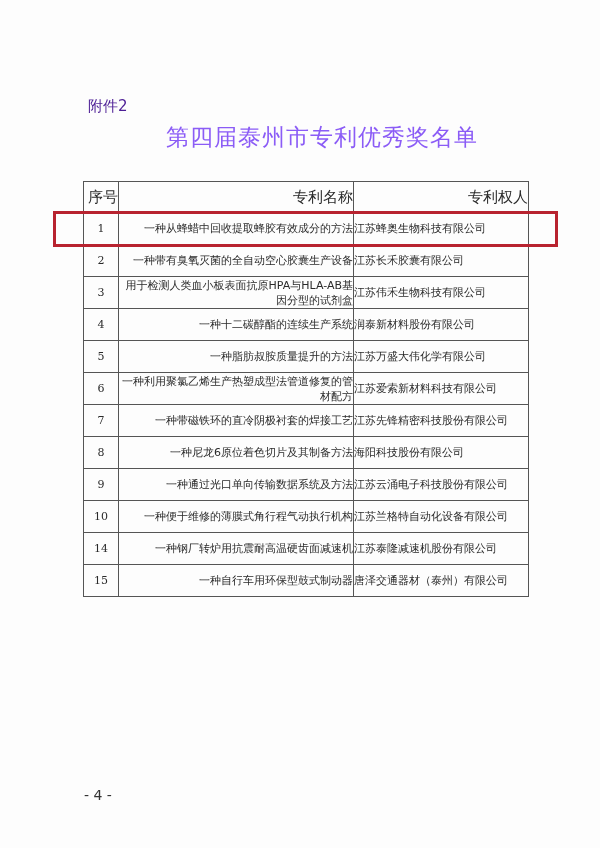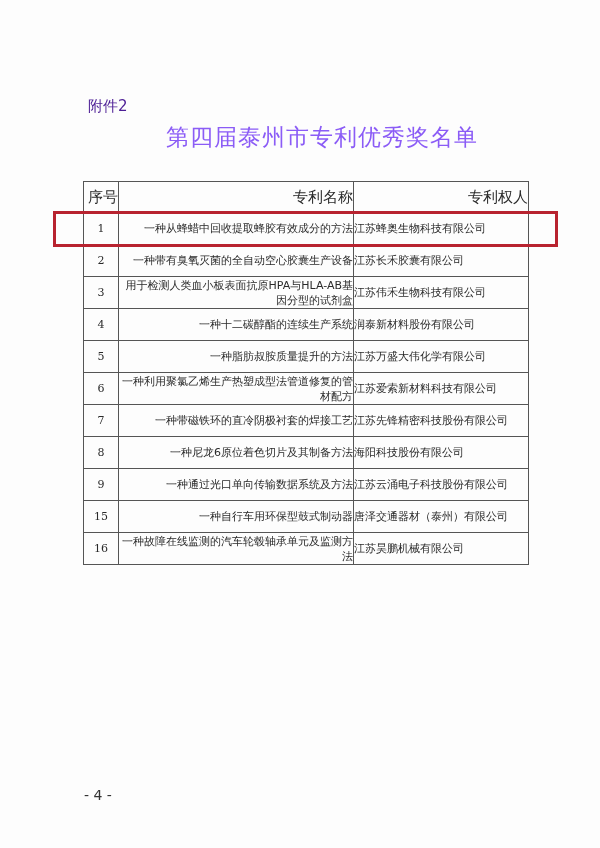--- a/index.html
+++ b/index.html
@@ -98,27 +98,32 @@
         <td class="idx">8</td>
         <td class="name">一种尼龙6原位着色切片及其制备方法</td>
         <td class="owner">海阳科技股份有限公司</td>
       </tr>
     <tr>
         <td class="idx">9</td>
         <td class="name">一种通过光口单向传输数据系统及方法</td>
         <td class="owner">江苏云涌电子科技股份有限公司</td>
       </tr>
     <tr>
+        <td class="idx">10</td>
+        <td class="name">一种便于维修的薄膜式角行程气动执行机构</td>
+        <td class="owner">江苏兰格特自动化设备有限公司</td>
+      </tr>
+    <tr>
+        <td class="idx">14</td>
+        <td class="name">一种钢厂转炉用抗震耐高温硬齿面减速机</td>
+        <td class="owner">江苏泰隆减速机股份有限公司</td>
+      </tr>
+    <tr>
         <td class="idx">15</td>
         <td class="name">一种自行车用环保型鼓式制动器</td>
         <td class="owner">唐泽交通器材（泰州）有限公司</td>
-      </tr>
-    <tr>
-        <td class="idx">16</td>
-        <td class="name">一种故障在线监测的汽车轮毂轴承单元及监测方法</td>
-        <td class="owner">江苏昊鹏机械有限公司</td>
       </tr>
   </tbody>
 </table>
 
 <div class="highlight"></div>
 
 <div class="page-num">- 4 -</div>
 
 </body></html>

